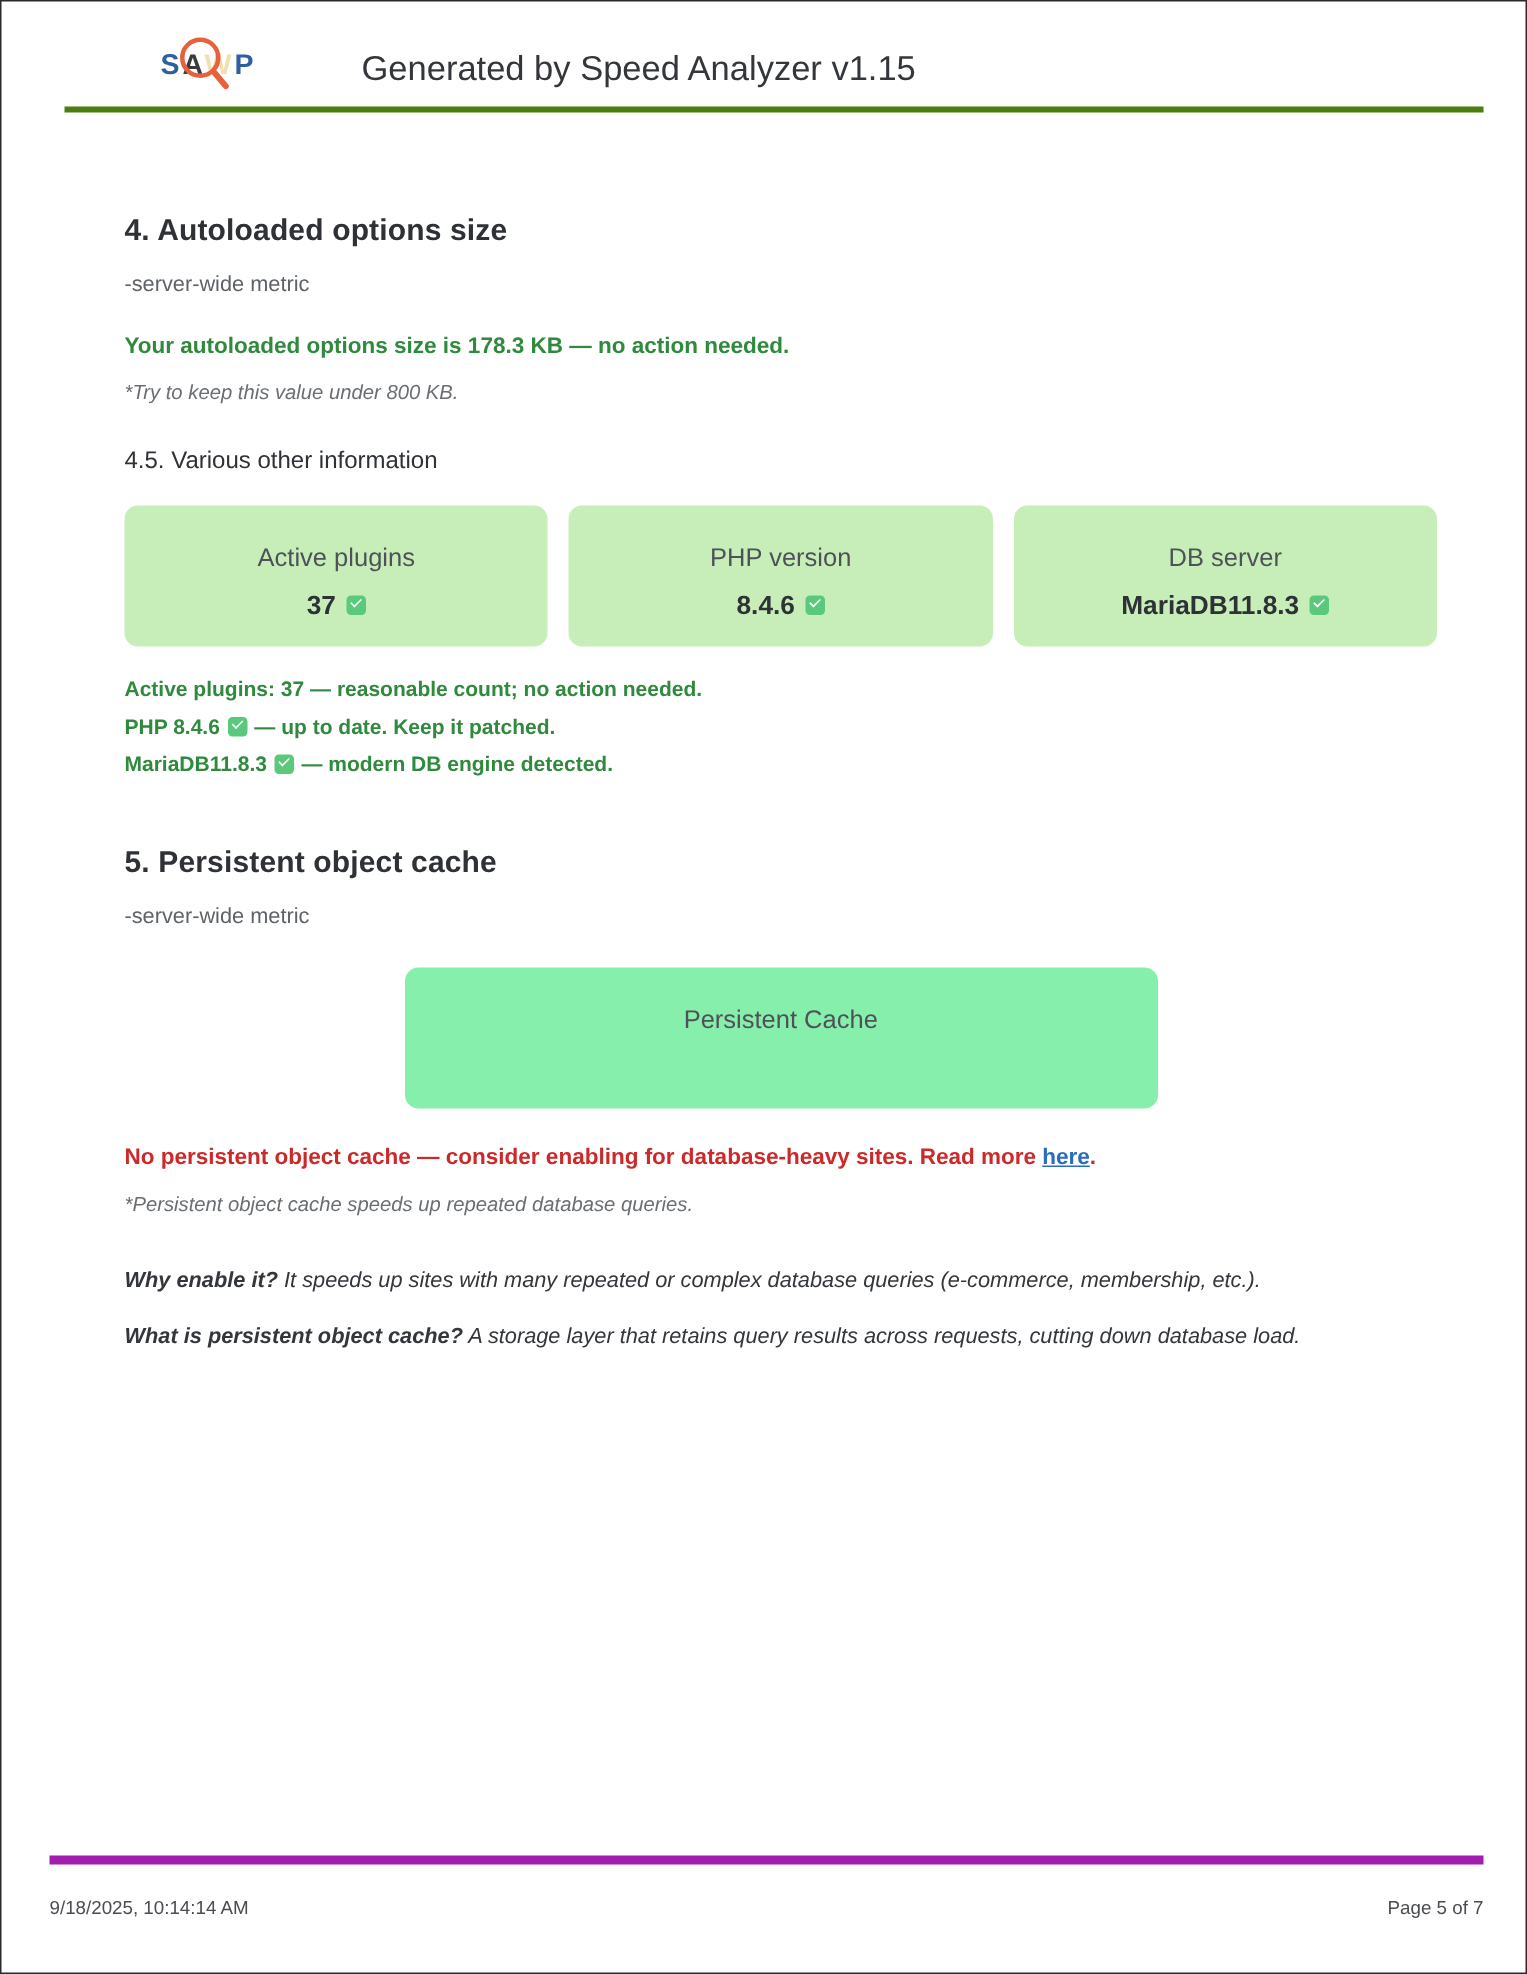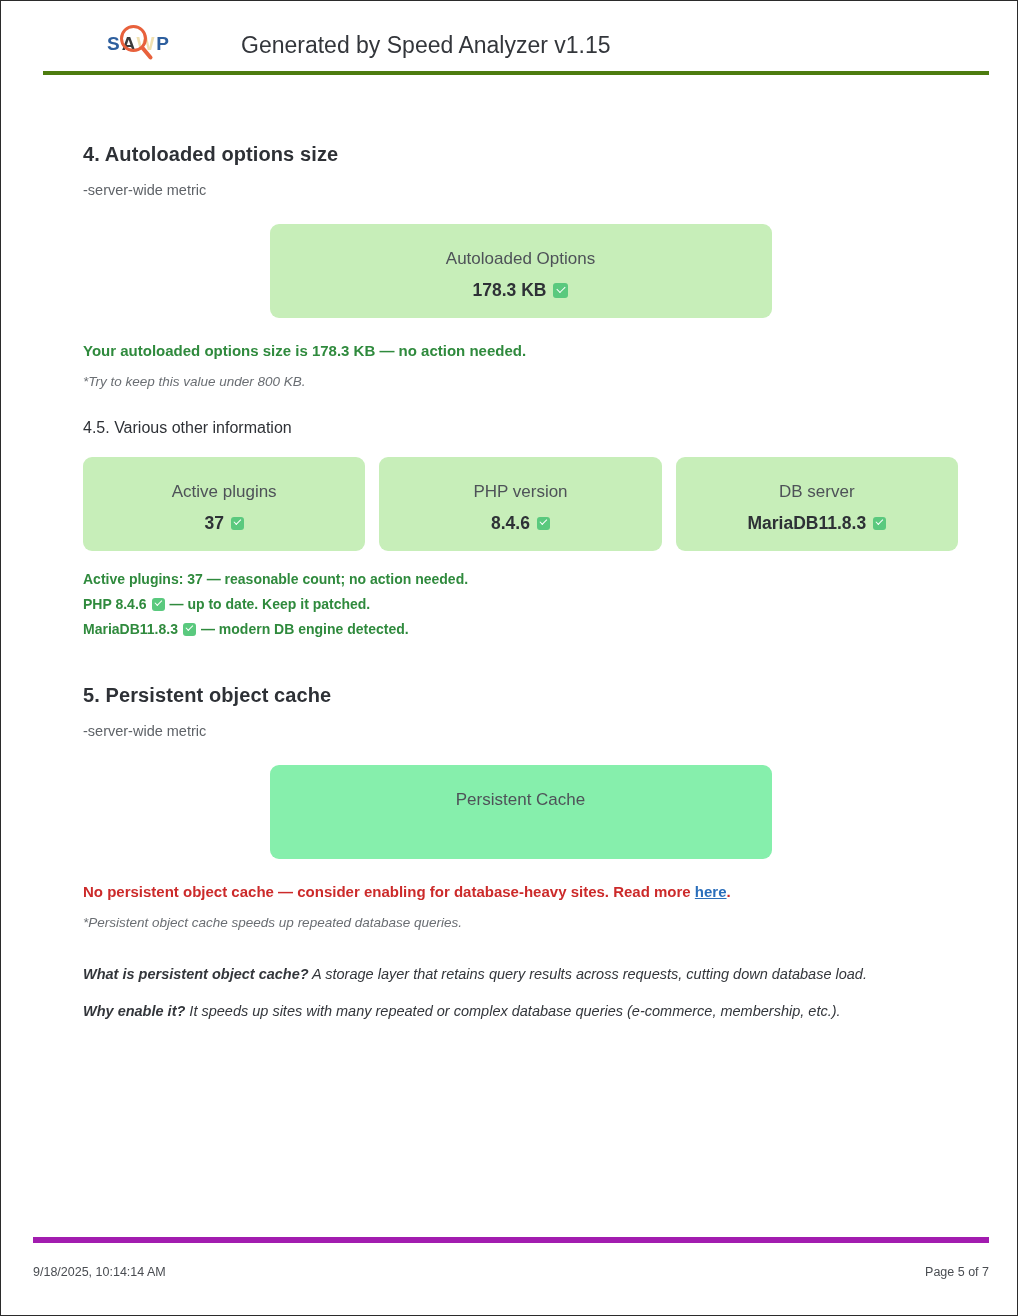--- a/index.html
+++ b/index.html
@@ -247,29 +247,20 @@
       <div class="logo-handle"></div>
     </div>
     <div class="header-title">Generated by Speed Analyzer v1.15</div>
   </div>
 
   <div class="content">
 
     <h2 class="section-title">4. Autoloaded options size</h2>
     <p class="metric-note">-server-wide metric</p>
 
-    <div class="card-wrap-center">
-      <div class="card big green">
-        <div class="card-label">Autoloaded Options</div>
-        <div class="card-value">
-          <span>178.3 KB</span>
-          <span class="check"></span>
-        </div>
-      </div>
-    </div>
 
     <p class="status-strong good">Your autoloaded options size is 178.3 KB — no action needed.</p>
     <p class="hint">*Try to keep this value under 800 KB.</p>
 
     <h3 class="subsection-title">4.5. Various other information</h3>
 
     <div class="card-row">
       <div class="card green">
         <div class="card-label">Active plugins</div>
         <div class="card-value">
@@ -315,22 +306,22 @@
     <div class="card-wrap-center">
       <div class="card big red">
         <div class="card-label">Persistent Cache</div>
       </div>
     </div>
 
     <p class="status-strong bad"><span>No persistent object cache — consider enabling for database-heavy sites. Read more </span><span class="inline-link">here</span><span>.</span></p>
     <p class="hint">*Persistent object cache speeds up repeated database queries.</p>
 
     <div class="qa-block">
+      <p class="qa-line"><b>Why enable it?</b><span> It speeds up sites with many repeated or complex database queries (e-commerce, membership, etc.).</span></p>
       <p class="qa-line"><b>What is persistent object cache?</b><span> A storage layer that retains query results across requests, cutting down database load.</span></p>
-      <p class="qa-line"><b>Why enable it?</b><span> It speeds up sites with many repeated or complex database queries (e-commerce, membership, etc.).</span></p>
     </div>
 
   </div>
 
   <div class="footer">
     <span>9/18/2025, 10:14:14 AM</span>
     <span>Page 5 of 7</span>
   </div>
 
 </div>

